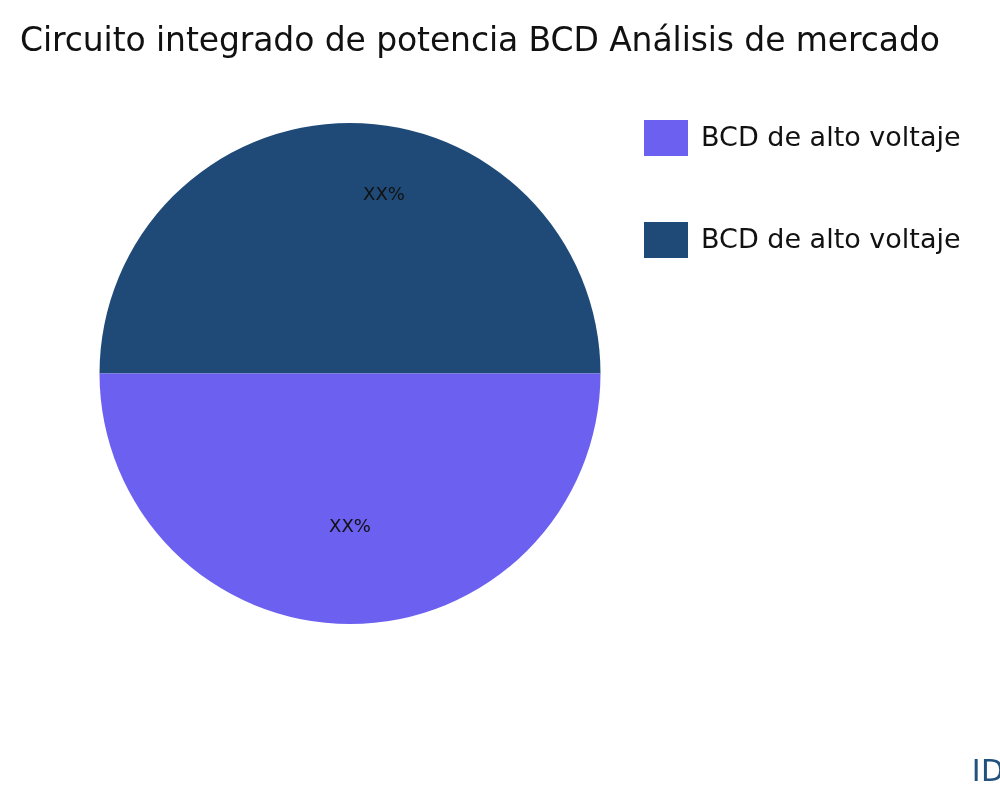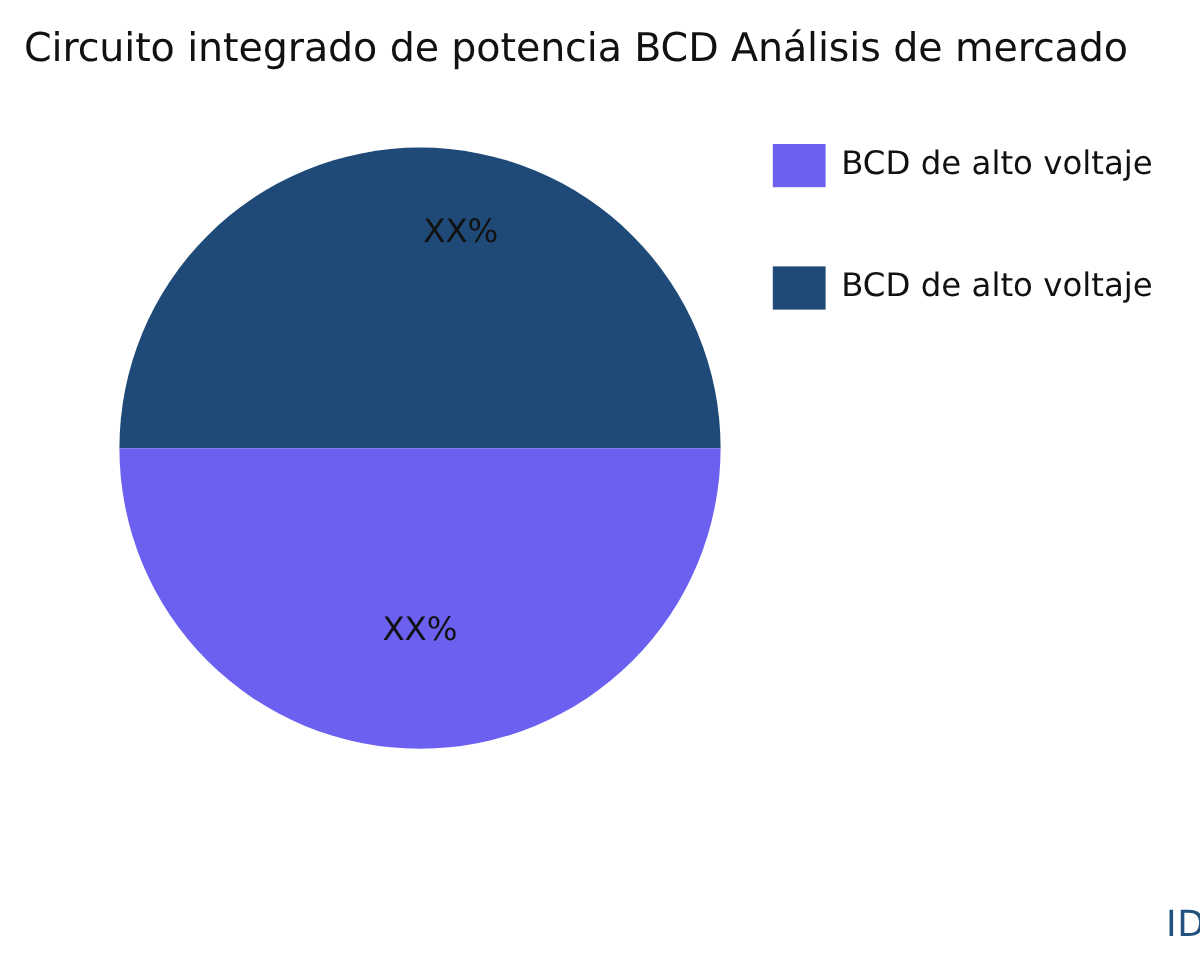--- a/index.html
+++ b/index.html
@@ -48,21 +48,21 @@
     height: 503px;
   }
   #pie-svg {
     display: block;
     width: 502px;
     height: 503px;
   }
 
   .slice-label {
     position: absolute;
-    font-size: 27px;
+    font-size: 18px;
     color: #111111;
     white-space: nowrap;
     transform: translate(-50%, -50%);
     pointer-events: none;
   }
   #slice-label-0 {  
     left: 251px;
     top: 403px;
   }
   #slice-label-1 {  

